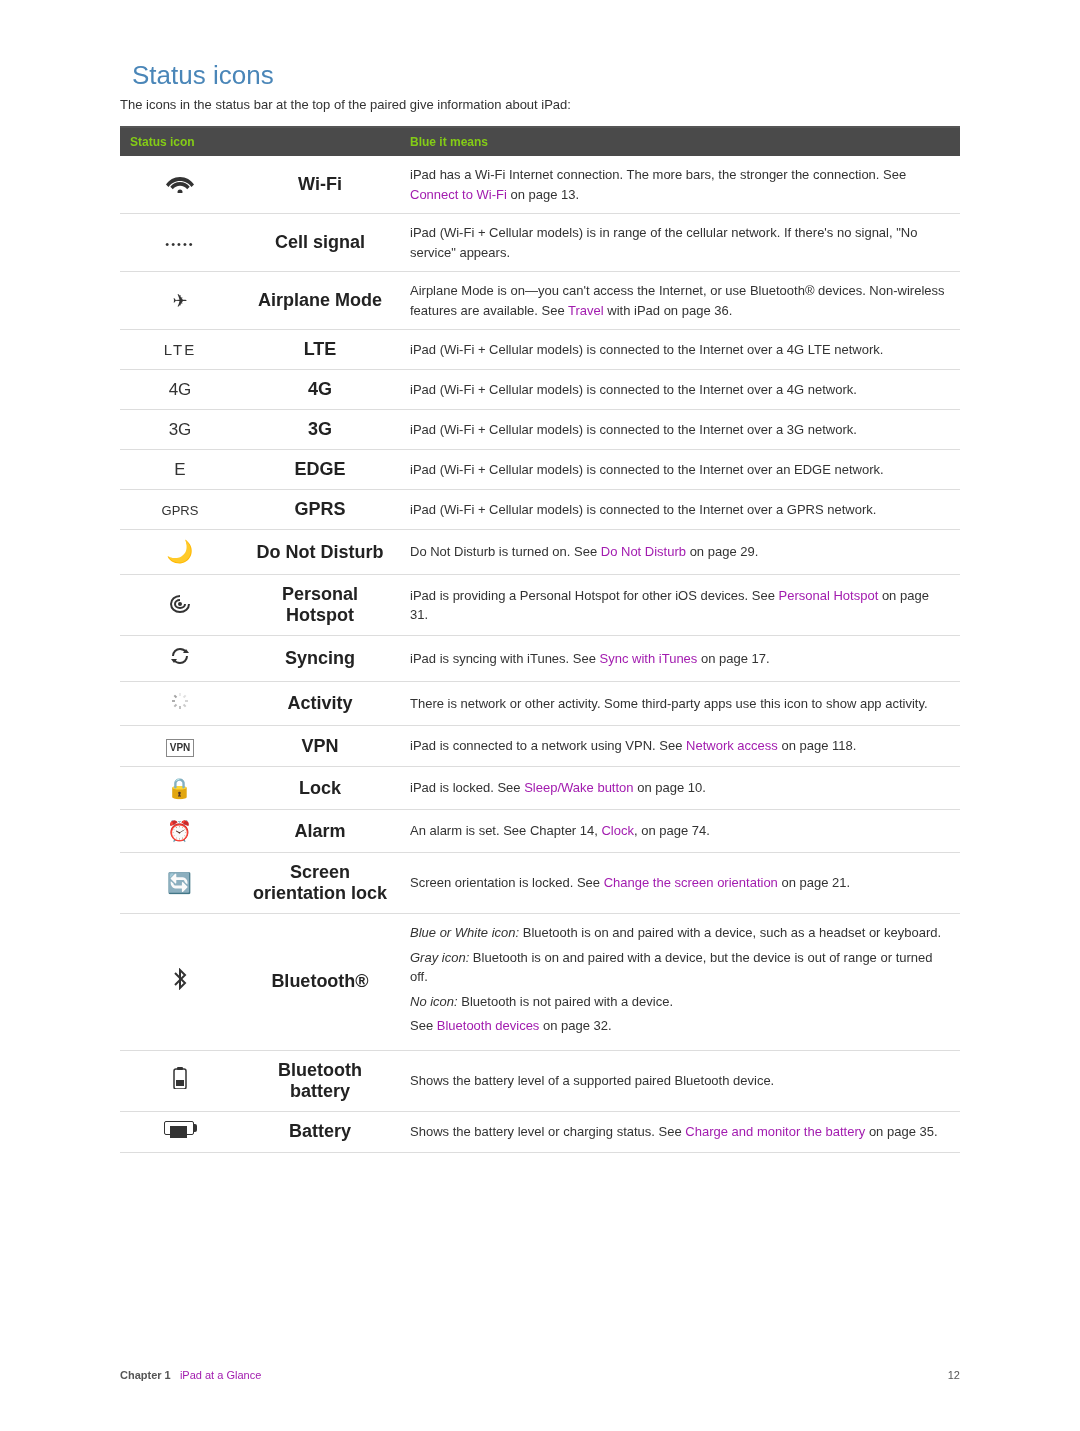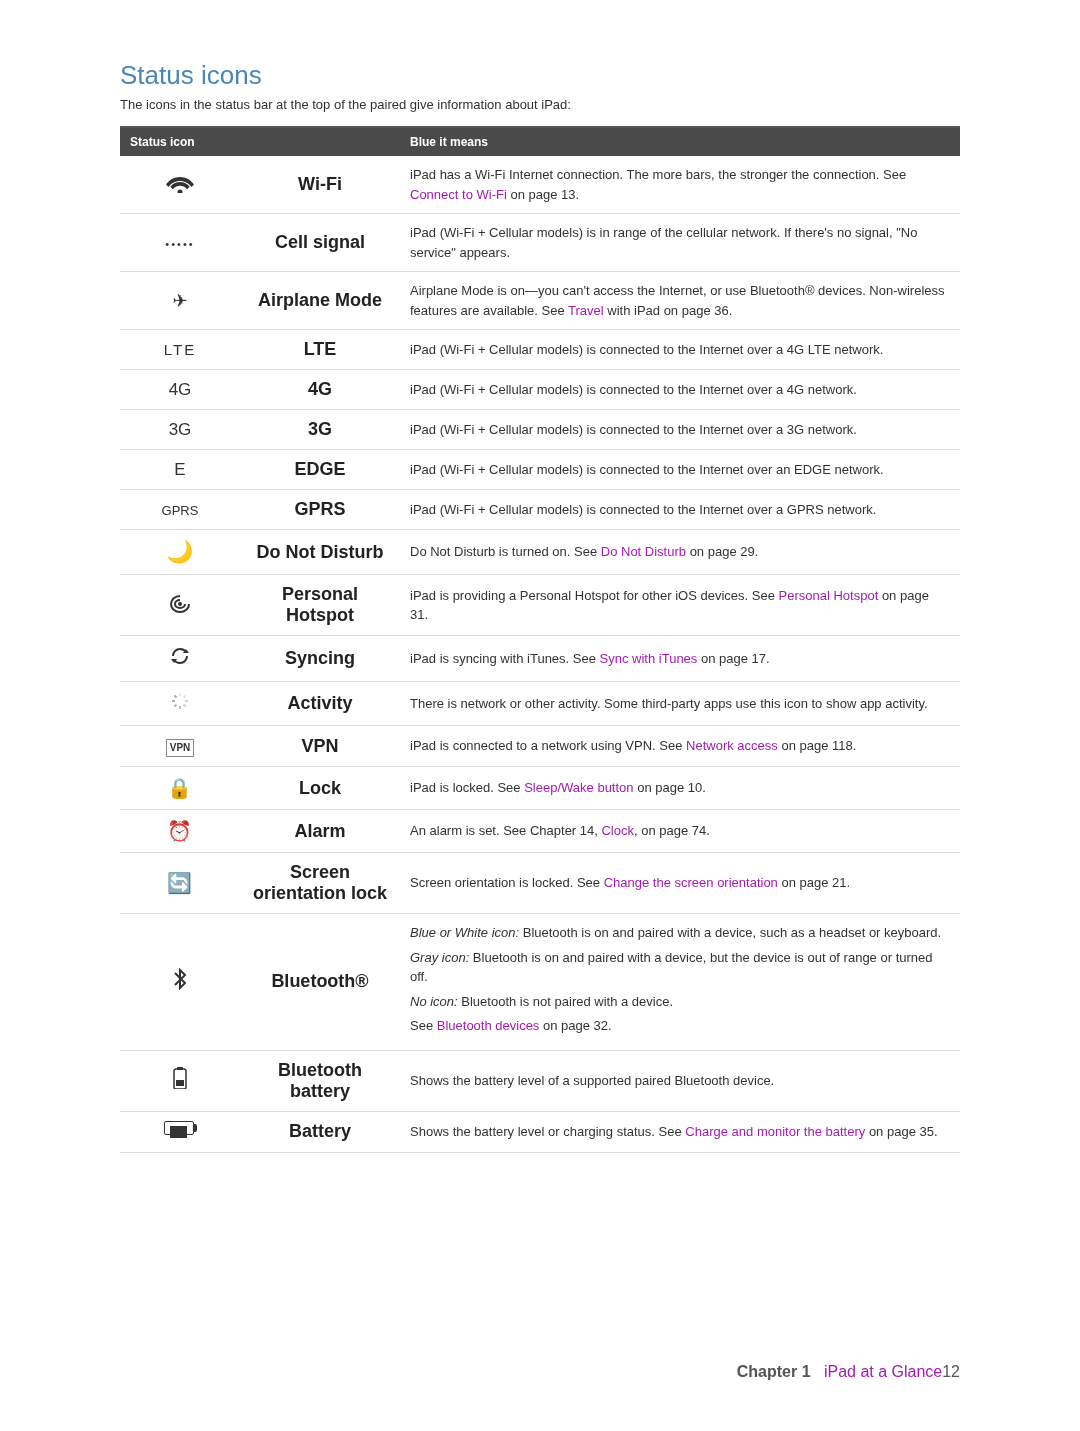--- a/index.html
+++ b/index.html
@@ -13,35 +13,36 @@
       position: relative;
     }
     .page {
       padding: 60px 120px 80px 120px;
     }
     h1.section-title {
       font-size: 26px;
       color: #4a86b8;
       font-weight: 400;
       margin-bottom: 6px;
+      margin-left: 12px;
     }
     .intro-text {
       font-size: 13px;
       color: #333;
       margin-bottom: 14px;
     }
     table.status-table {
       width: 100%;
       border-collapse: collapse;
       border-top: 2px solid #555;
       border-bottom: 1px solid #ccc;
     }
     table.status-table thead tr {
       background: #4a4a4a;
-      color: #ffffff;
+      color: #84cc16;
     }
     table.status-table thead th {
       padding: 7px 10px;
       font-size: 12px;
       font-weight: 600;
       text-align: left;
     }
     table.status-table thead th:first-child {
       width: 120px;
     }
@@ -77,23 +78,23 @@
     .link-blue {
       color: #a21caf;
       text-decoration: none;
     }
     .footer {
       position: absolute;
       bottom: 50px;
       left: 0;
       right: 0;
       display: flex;
-      justify-content: flex-end;
+      justify-content: space-between;
       padding: 0 120px;
-      font-size: 16px;
+      font-size: 11px;
       color: #555;
     }
     .footer-left {
       display: flex;
       align-items: center;
       gap: 6px;
     }
   </style>
 </head>
 <body>

